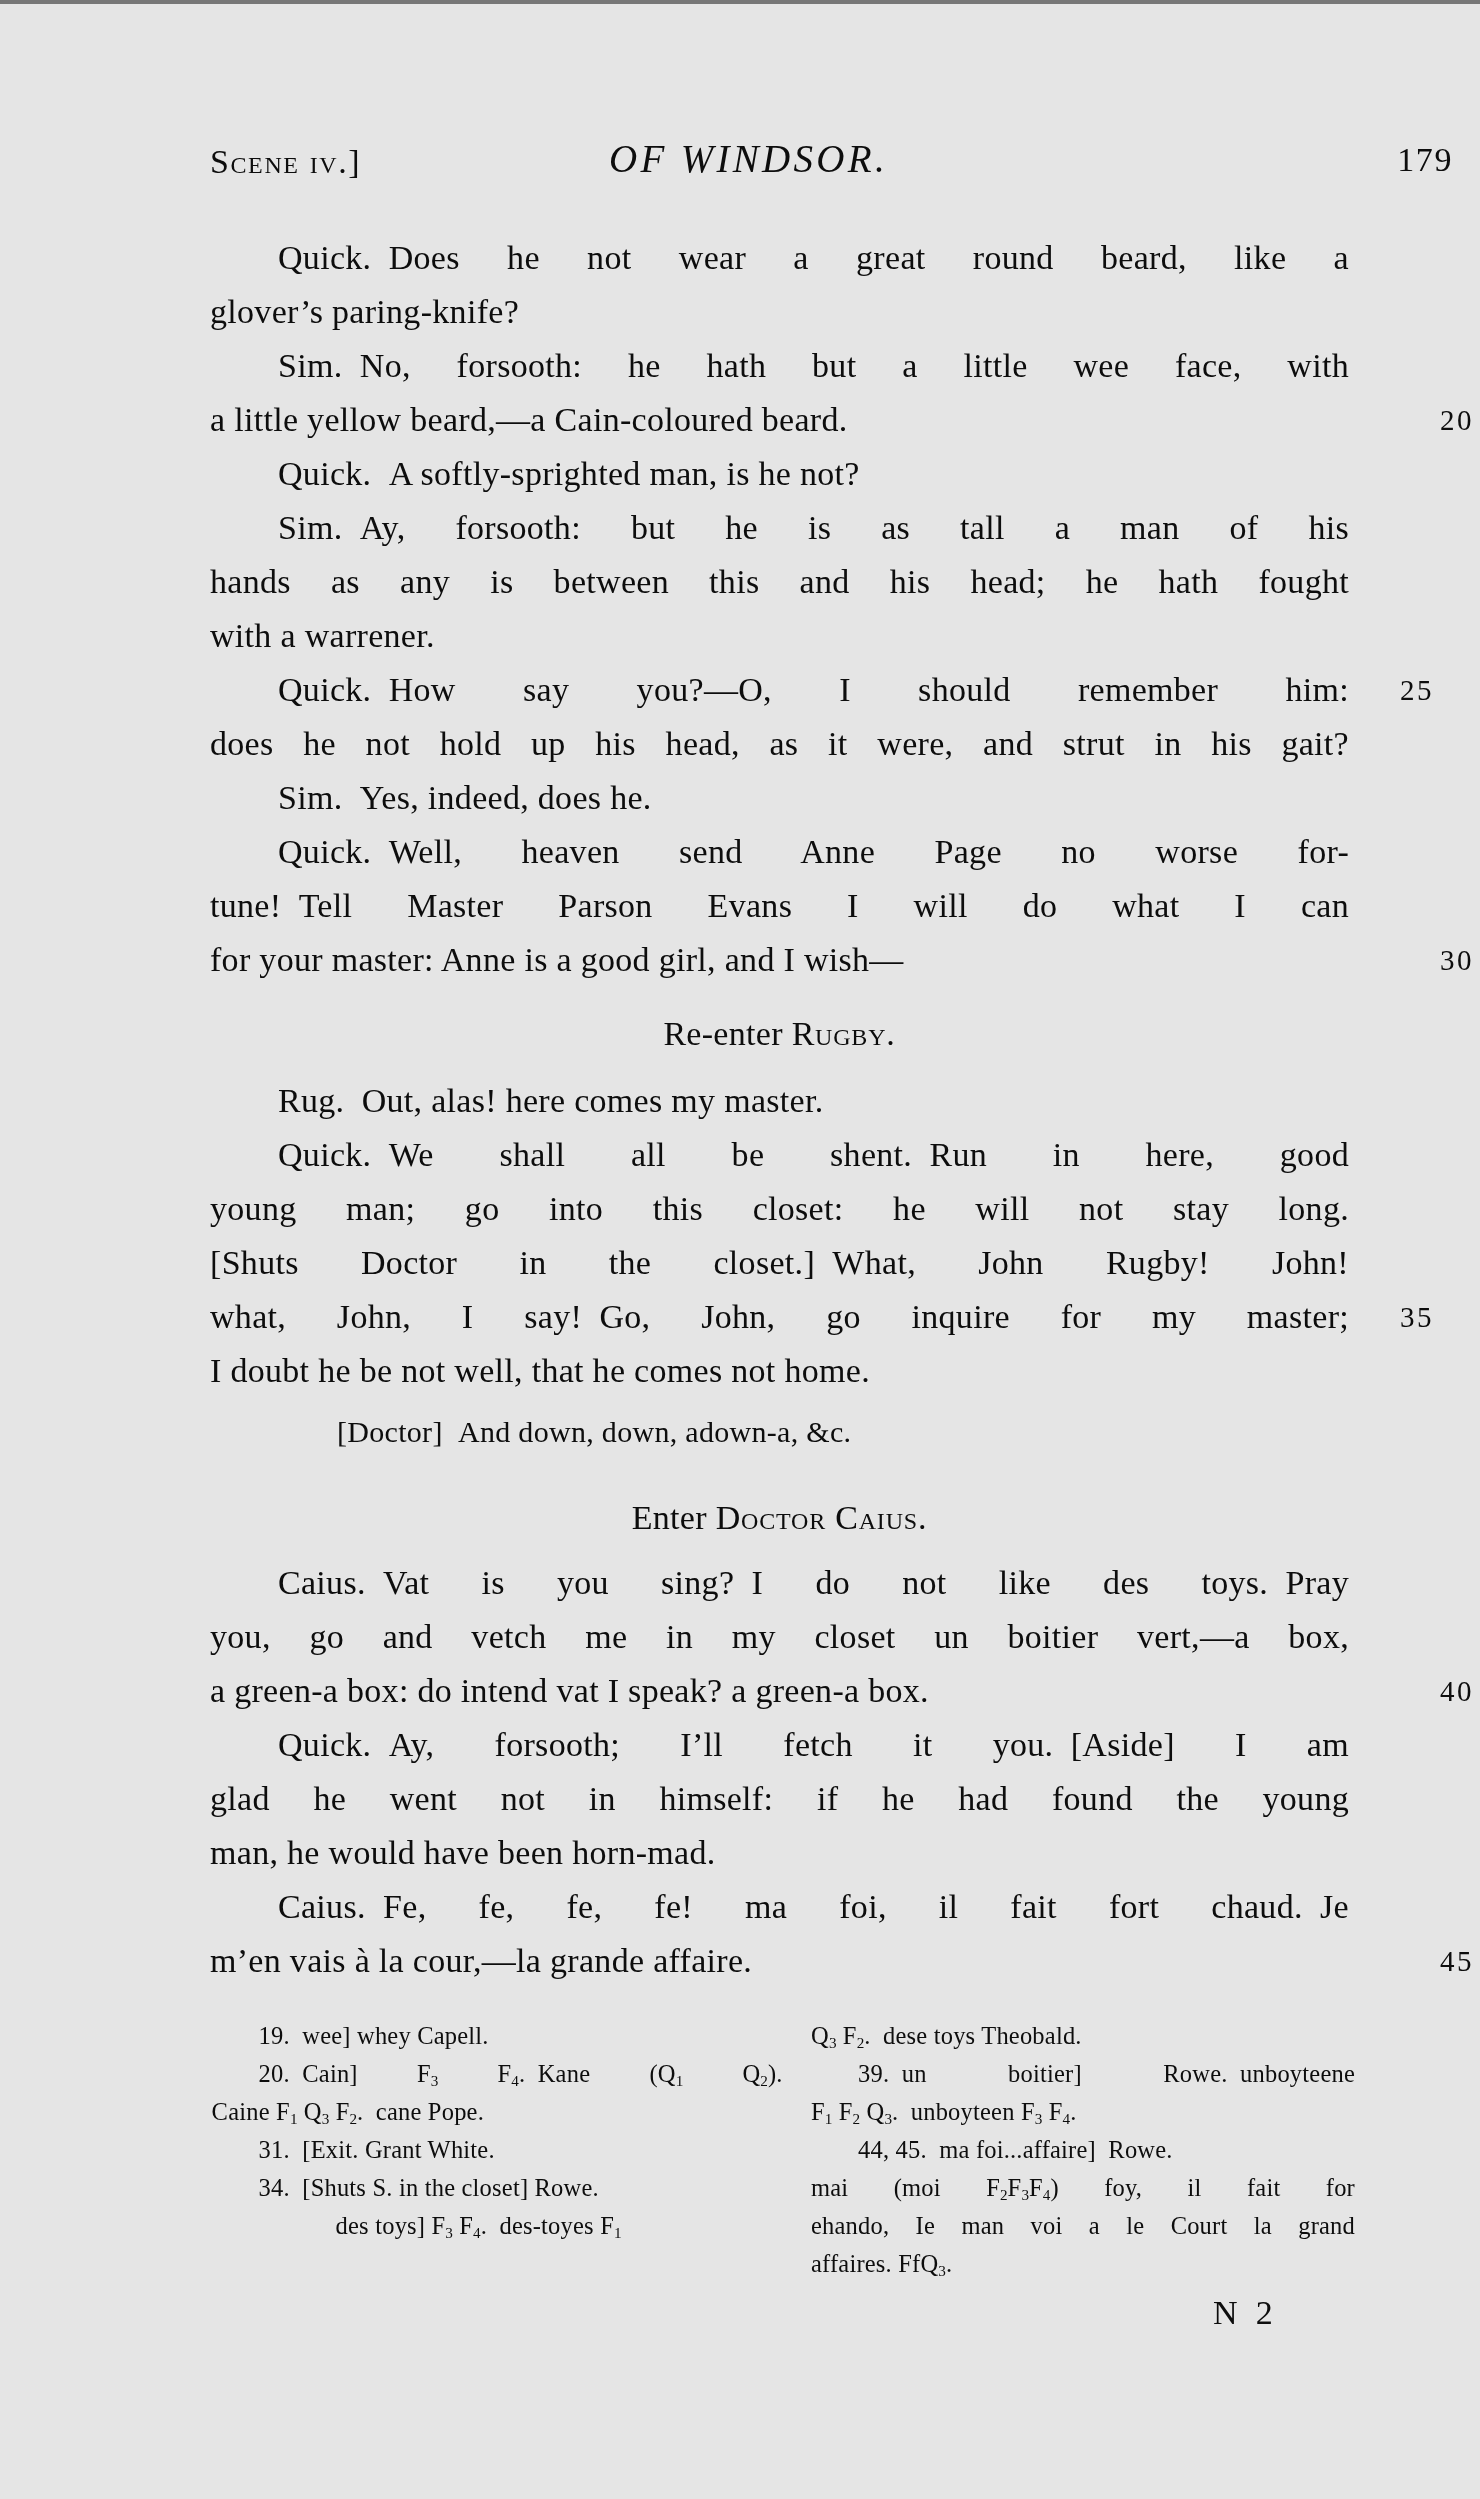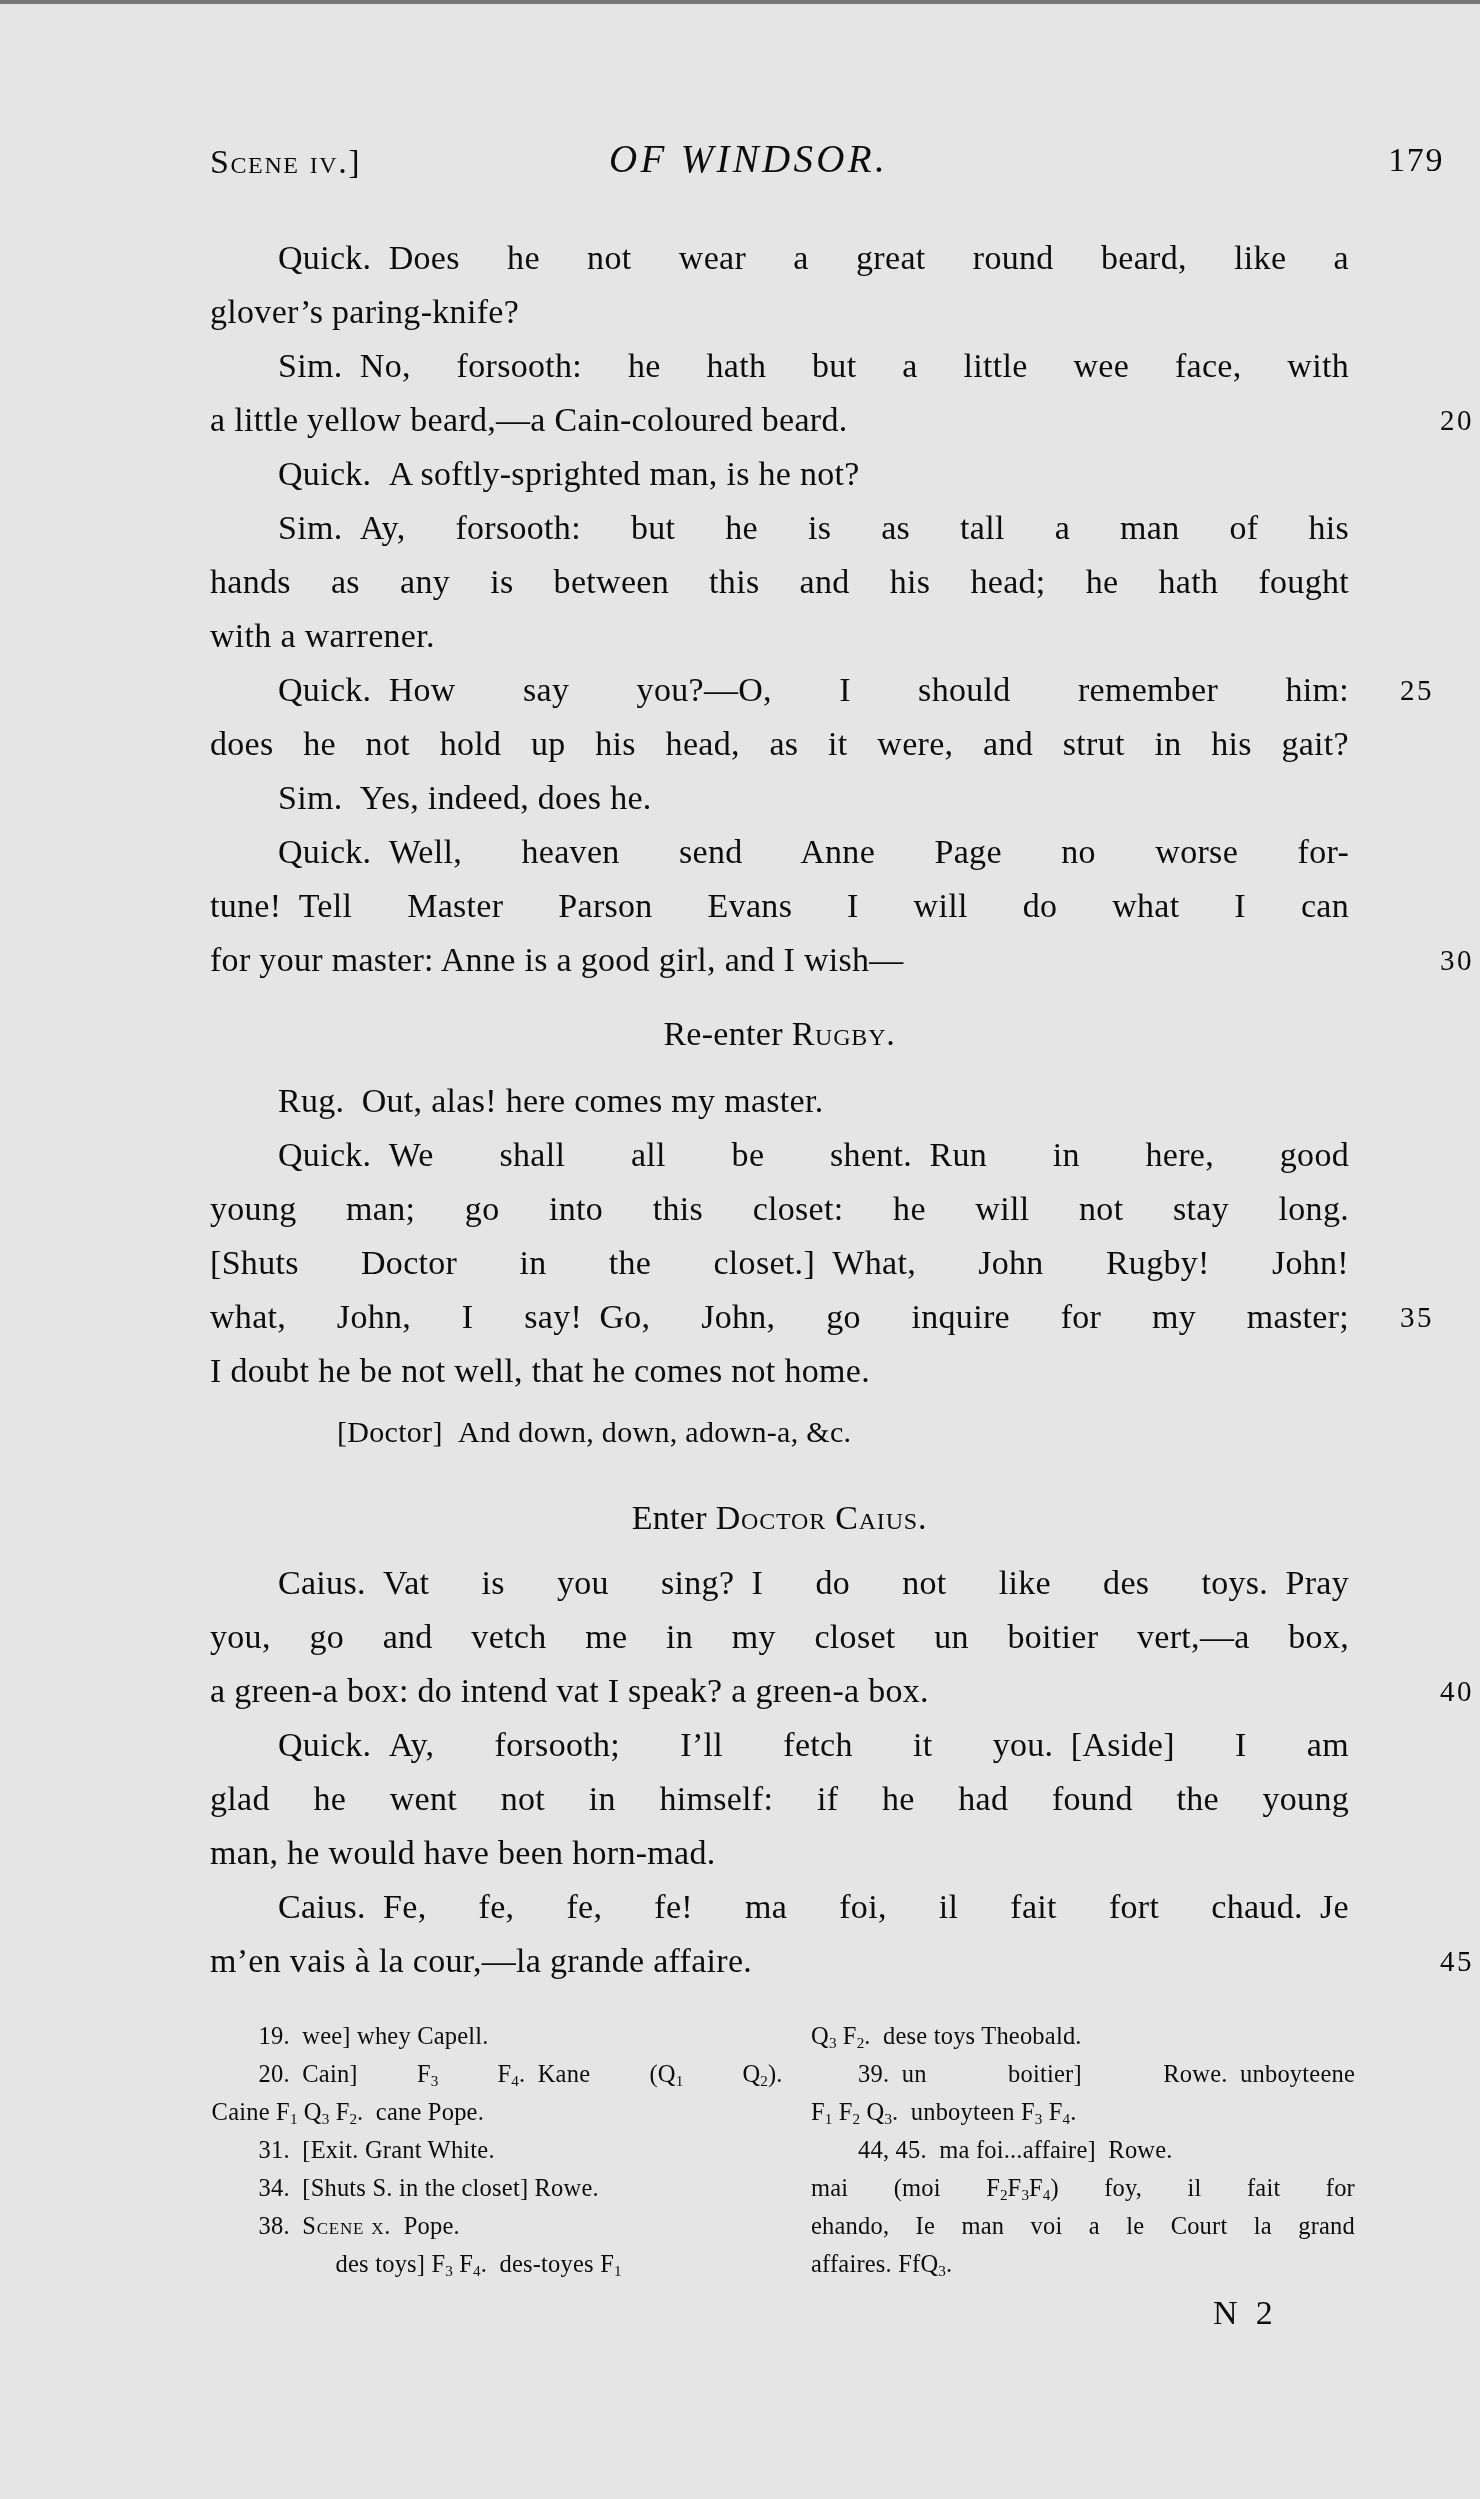--- a/index.html
+++ b/index.html
@@ -9,21 +9,21 @@
     margin:4px auto;
     background:#e5e5e5;
     color:#0d0d0d;
     font-family:"Liberation Serif","DejaVu Serif",serif;
     overflow:hidden;
   }
   
   .header{position:absolute;left:210px;top:132px;width:1243px;height:57px;}
   .hdr-scene{position:absolute;left:0;top:6.5px;font-variant:small-caps;font-size:34px;letter-spacing:1.6px;}
   .hdr-title{position:absolute;left:399px;top:0;font-style:italic;font-size:39px;letter-spacing:3.3px;}
-  .hdr-page{position:absolute;right:9px;top:4.9px;font-size:34px;letter-spacing:1.6px;}
+  .hdr-page{position:absolute;right:0;top:4.9px;font-size:34px;letter-spacing:1.6px;}
   
   .body-block{position:absolute;left:210px;top:227px;width:1139px;}
   .line{
     position:relative;
     height:54px;line-height:54px;
     font-size:34px;letter-spacing:0.3px;
     white-space:normal;
   }
   .line.just{text-align:justify;text-align-last:justify;}
   .line.ind1{padding-left:68px;}
@@ -96,21 +96,20 @@
       <div class="line"><span class="s-n">m’en vais à la cour,—la grande affaire.</span><span class="lineno">45</span></div>
     </div>
 
   <div class="footnotes">
     <div class="fcol fcol-left" id="fcol-left">
         <div class="fline ind1"><span class="s-n">19.</span><span class="s-n"> </span><span class="s-i">wee] whey</span><span class="s-n"> Capell.</span></div>
         <div class="fline ind1 just"><span class="s-n">20.</span><span class="s-n"> </span><span class="s-i">Cain]</span><span class="s-n"> F</span><span class="s-sub">3</span><span class="s-n"> F</span><span class="s-sub">4</span><span class="s-n">. </span><span class="s-i">Kane</span><span class="s-n"> (Q</span><span class="s-sub">1</span><span class="s-n"> Q</span><span class="s-sub">2</span><span class="s-n">).</span></div>
         <div class="fline"><span class="s-i">Caine</span><span class="s-n"> F</span><span class="s-sub">1</span><span class="s-n"> Q</span><span class="s-sub">3</span><span class="s-n"> F</span><span class="s-sub">2</span><span class="s-n">. </span><span class="s-i">cane</span><span class="s-n"> Pope.</span></div>
         <div class="fline ind1"><span class="s-n">31.</span><span class="s-n"> [Exit. Grant White.</span></div>
         <div class="fline ind1"><span class="s-n">34.</span><span class="s-n"> [Shuts S. in the closet] Rowe.</span></div>
-        <div class="fline ind1"><span class="s-n">38.</span><span class="s-n"> </span><span class="s-sc">Scene x.</span><span class="s-n"> Pope.</span></div>
         <div class="fline ind2"><span class="s-i">des toys]</span><span class="s-n"> F</span><span class="s-sub">3</span><span class="s-n"> F</span><span class="s-sub">4</span><span class="s-n">. </span><span class="s-i">des-toyes</span><span class="s-n"> F</span><span class="s-sub">1</span></div>
       </div>
     <div class="fcol fcol-right" id="fcol-right">
         <div class="fline"><span class="s-n">Q</span><span class="s-sub">3</span><span class="s-n"> F</span><span class="s-sub">2</span><span class="s-n">. </span><span class="s-i">dese toys</span><span class="s-n"> Theobald.</span></div>
         <div class="fline ind1 just"><span class="s-n">39.</span><span class="s-n"> </span><span class="s-i">un boitier]</span><span class="s-n"> Rowe. </span><span class="s-i">unboyteene</span></div>
         <div class="fline"><span class="s-n">F</span><span class="s-sub">1</span><span class="s-n"> F</span><span class="s-sub">2</span><span class="s-n"> Q</span><span class="s-sub">3</span><span class="s-n">. </span><span class="s-i">unboyteen</span><span class="s-n"> F</span><span class="s-sub">3</span><span class="s-n"> F</span><span class="s-sub">4</span><span class="s-n">.</span></div>
         <div class="fline ind1"><span class="s-n">44, 45.</span><span class="s-n"> </span><span class="s-i">ma foi...affaire]</span><span class="s-n"> Rowe.</span></div>
         <div class="fline just"><span class="s-i">mai (moi</span><span class="s-n"> F</span><span class="s-sub">2</span><span class="s-n">F</span><span class="s-sub">3</span><span class="s-n">F</span><span class="s-sub">4</span><span class="s-n">) </span><span class="s-i">foy, il fait for</span></div>
         <div class="fline just"><span class="s-i">ehando, Ie man voi a le Court la grand</span></div>
         <div class="fline"><span class="s-i">affaires.</span><span class="s-n"> FfQ</span><span class="s-sub">3</span><span class="s-n">.</span></div>

